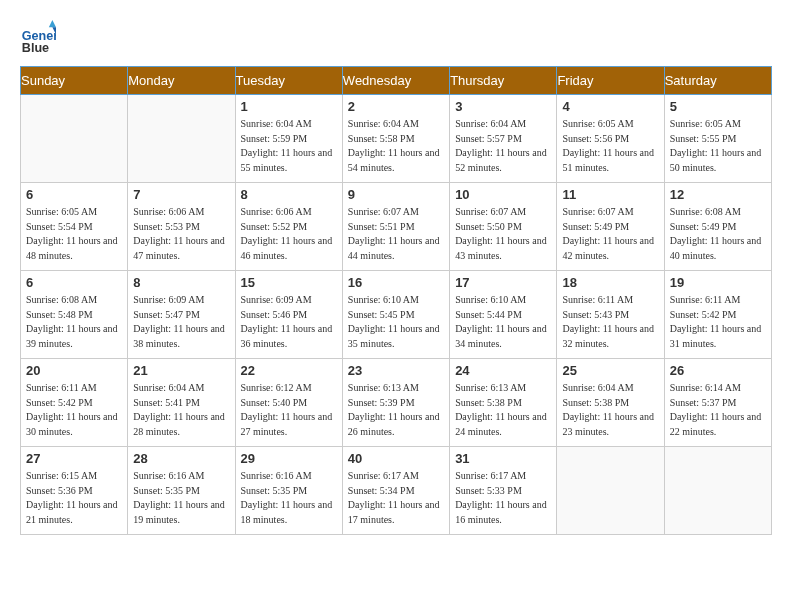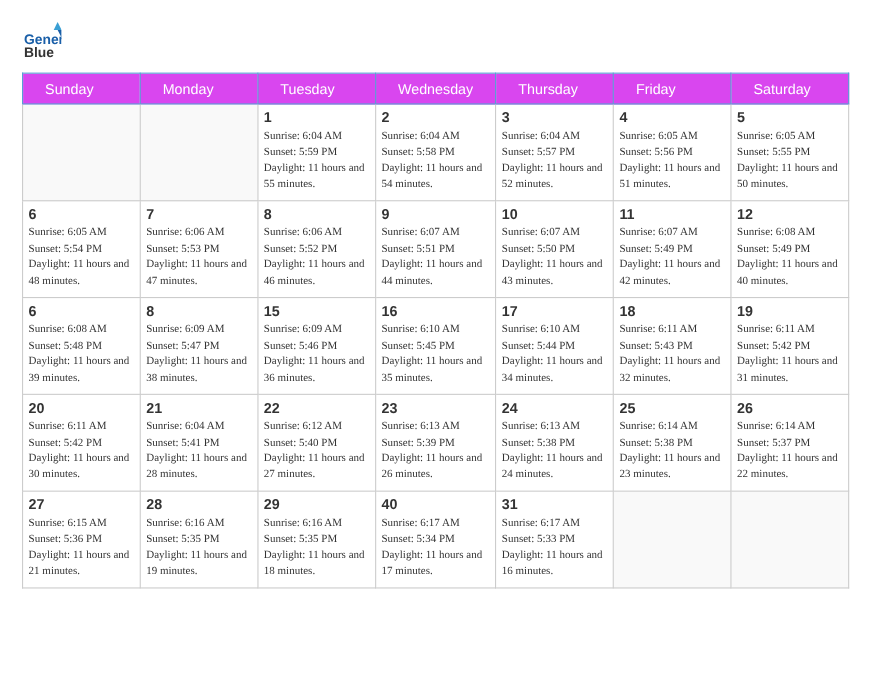--- a/index.html
+++ b/index.html
@@ -36,23 +36,23 @@
     .subtitle {
       font-size: 16px;
       color: #555;
     }
     .calendar {
       width: 100%;
       border-collapse: collapse;
       font-size: 11px;
     }
     .calendar th {
-      background-color: #d946ef;
+      background-color: #a16207;
       color: #fff;
-      padding: 6px 20px;
+      padding: 6px 0;
       text-align: left;
       font-size: 13px;
       font-weight: normal;
       border: 1px solid #5a9fd4;
     }
     .calendar td {
       border: 1px solid #ccc;
       vertical-align: top;
       padding: 4px 5px;
       height: 88px;
@@ -258,21 +258,21 @@
 Daylight: 11 hours and 26 minutes.</div>
         </td>
         <td>
           <span class="day-number">24</span>
           <div class="day-info">Sunrise: 6:13 AM
 Sunset: 5:38 PM
 Daylight: 11 hours and 24 minutes.</div>
         </td>
         <td>
           <span class="day-number">25</span>
-          <div class="day-info">Sunrise: 6:14 AM
+          <div class="day-info">Sunrise: 6:04 AM
 Sunset: 5:38 PM
 Daylight: 11 hours and 23 minutes.</div>
         </td>
         <td>
           <span class="day-number">26</span>
           <div class="day-info">Sunrise: 6:14 AM
 Sunset: 5:37 PM
 Daylight: 11 hours and 22 minutes.</div>
         </td>
       </tr>

